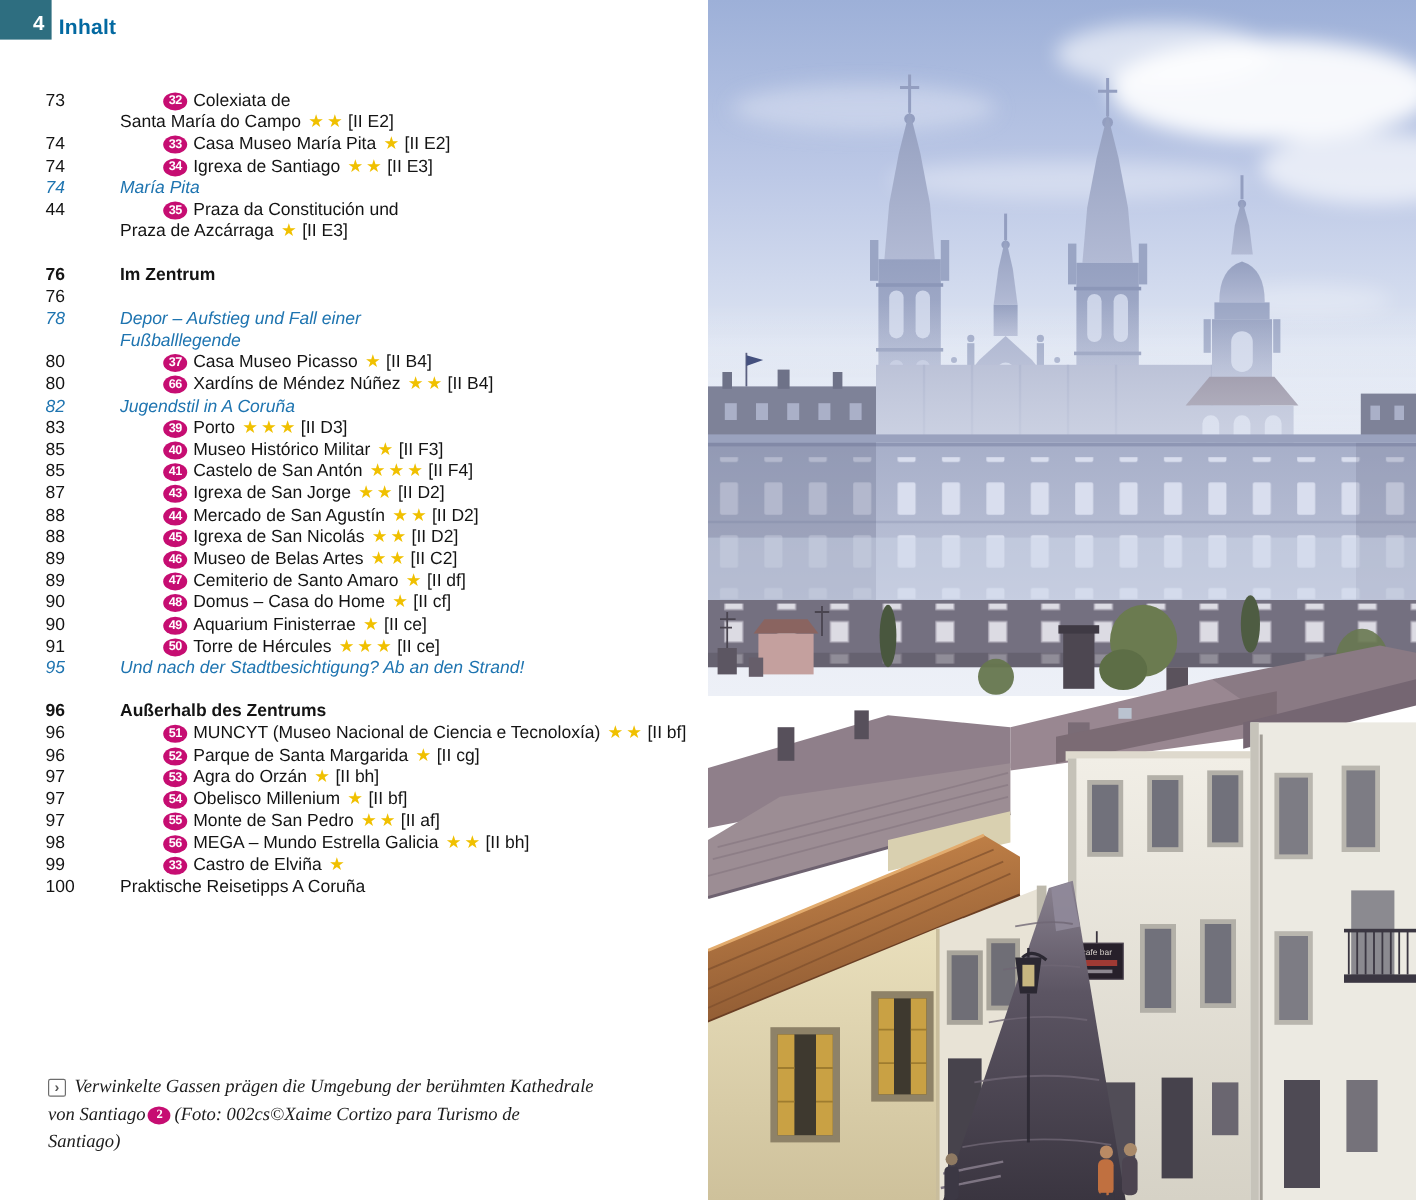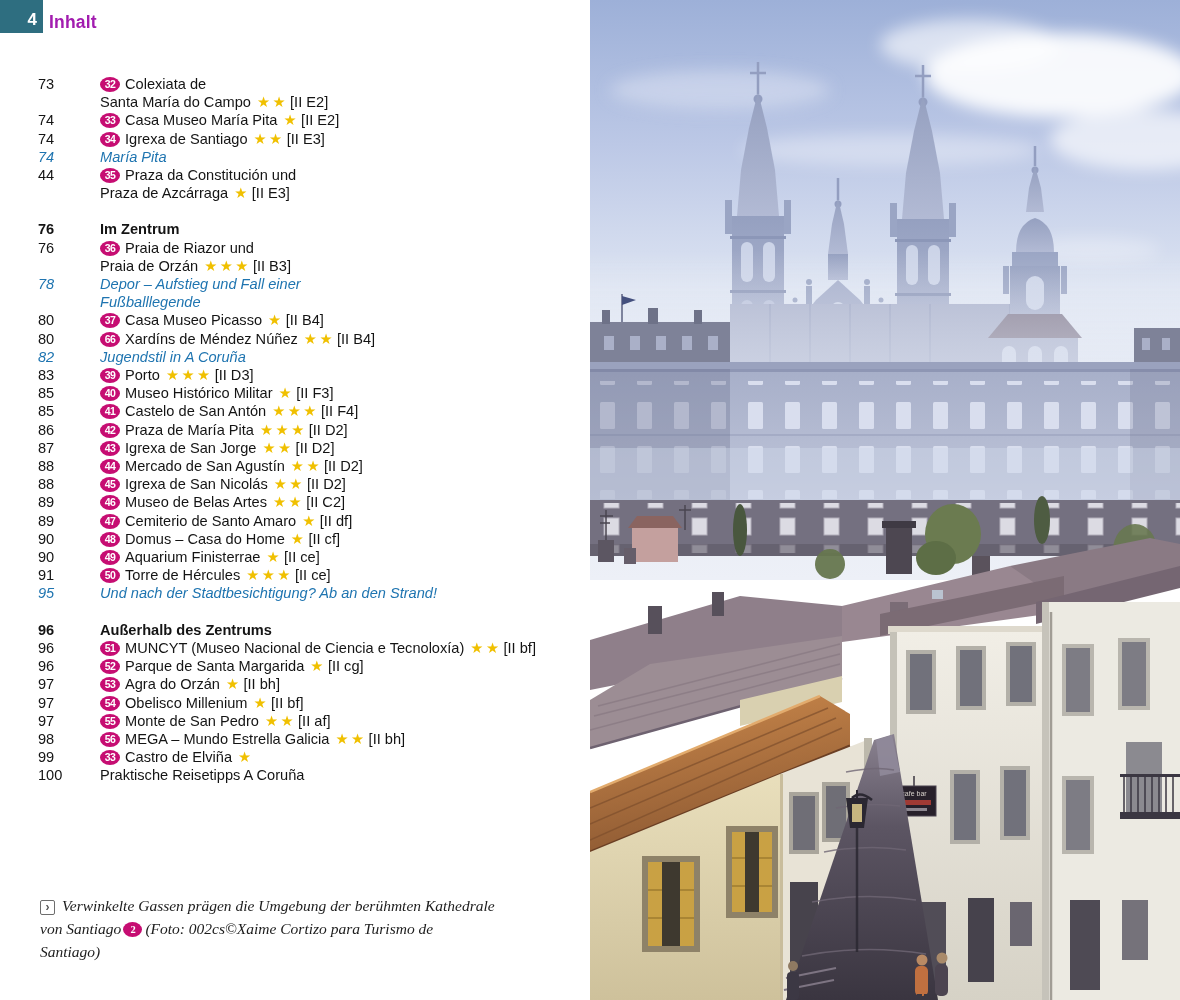--- a/index.html
+++ b/index.html
@@ -4,33 +4,33 @@
 <style>
   html,body{margin:0;padding:0;background:#fff;}
   .page{position:relative;width:1180px;height:1000px;background:#ffffff;overflow:hidden;
         font-family:"Liberation Sans",sans-serif;color:#141414;}
 
   
   .pagenum-block{position:absolute;left:0;top:0;width:43px;height:33px;background:#2e6e80;
     color:#fff;font-weight:bold;font-size:17px;display:flex;align-items:flex-end;justify-content:flex-end;
     padding:0 6px 3px 0;box-sizing:border-box;}
   .page-title{position:absolute;left:49px;top:0;height:33px;margin:0;display:flex;align-items:flex-end;
-    font-size:17.5px;font-weight:bold;color:#a21caf;padding-bottom:3px;letter-spacing:.2px;}
+    font-size:17.5px;font-weight:bold;color:#0369a1;padding-bottom:3px;letter-spacing:.2px;}
 
   
   .toc{position:absolute;left:38px;top:75px;width:545px;font-size:14.6px;line-height:18.2px;}
   .toc-row{display:flex;}
   .toc-row .pg{width:50px;text-align:left;flex:none;}
   .toc-row .txt{margin-left:12px;}
   .toc-row .line{display:block;}
   .toc-row.heading{margin-top:18px;font-weight:bold;}
   .toc-row.feature{color:#1e74b0;font-style:italic;}
   .badge{display:inline-block;width:20px;height:15px;border-radius:50%;background:#c60d72;color:#fff;
     font-weight:bold;font-style:normal;font-size:10.5px;line-height:15px;text-align:center;
-    margin-right:5px;vertical-align:1px;letter-spacing:-.5px;}
+    margin-right:5px;vertical-align:1px;letter-spacing:-.5px;margin-left:36px;}
   .stars{color:#f0c000;letter-spacing:2.5px;margin-left:6px;font-style:normal;white-space:nowrap;}
   .mapref{margin-left:2px;}
 
   
   .caption{position:absolute;left:40px;top:894px;width:455px;font-family:"Liberation Serif","DejaVu Serif",serif;
     font-style:italic;font-size:15.5px;line-height:23px;color:#1c1c1c;}
   .cap-icon{display:inline-block;width:13px;height:13px;border:1px solid #6d6d6d;border-radius:2px;
     font-style:normal;color:#555;font-size:12px;line-height:12px;text-align:center;margin-right:7px;
     font-family:"Liberation Sans",sans-serif;font-weight:bold;vertical-align:0;}
   .caption .badge{width:19px;height:15px;margin:0 3px 0 2px;}
@@ -82,24 +82,20 @@
         </span>
       </div>
       <div class="toc-row heading">
         <span class="pg">76</span>
         <span class="txt">
           <span class="line">Im Zentrum</span>
         </span>
       </div>
       <div class="toc-row item">
         <span class="pg">76</span>
-        <span class="txt">
-          <span class="line"><span class="badge">36</span>Praia de Riazor und</span>
-          <span class="line">Praia de Orzán<span class="stars">★★★</span><span class="mapref">[II B3]</span></span>
-        </span>
       </div>
       <div class="toc-row feature">
         <span class="pg">78</span>
         <span class="txt">
           <span class="line">Depor – Aufstieg und Fall einer</span>
           <span class="line">Fußballlegende</span>
         </span>
       </div>
       <div class="toc-row item">
         <span class="pg">80</span>
@@ -128,26 +124,20 @@
       <div class="toc-row item">
         <span class="pg">85</span>
         <span class="txt">
           <span class="line"><span class="badge">40</span>Museo Histórico Militar<span class="stars">★</span><span class="mapref">[II F3]</span></span>
         </span>
       </div>
       <div class="toc-row item">
         <span class="pg">85</span>
         <span class="txt">
           <span class="line"><span class="badge">41</span>Castelo de San Antón<span class="stars">★★★</span><span class="mapref">[II F4]</span></span>
-        </span>
-      </div>
-      <div class="toc-row item">
-        <span class="pg">86</span>
-        <span class="txt">
-          <span class="line"><span class="badge">42</span>Praza de María Pita<span class="stars">★★★</span><span class="mapref">[II D2]</span></span>
         </span>
       </div>
       <div class="toc-row item">
         <span class="pg">87</span>
         <span class="txt">
           <span class="line"><span class="badge">43</span>Igrexa de San Jorge<span class="stars">★★</span><span class="mapref">[II D2]</span></span>
         </span>
       </div>
       <div class="toc-row item">
         <span class="pg">88</span>

